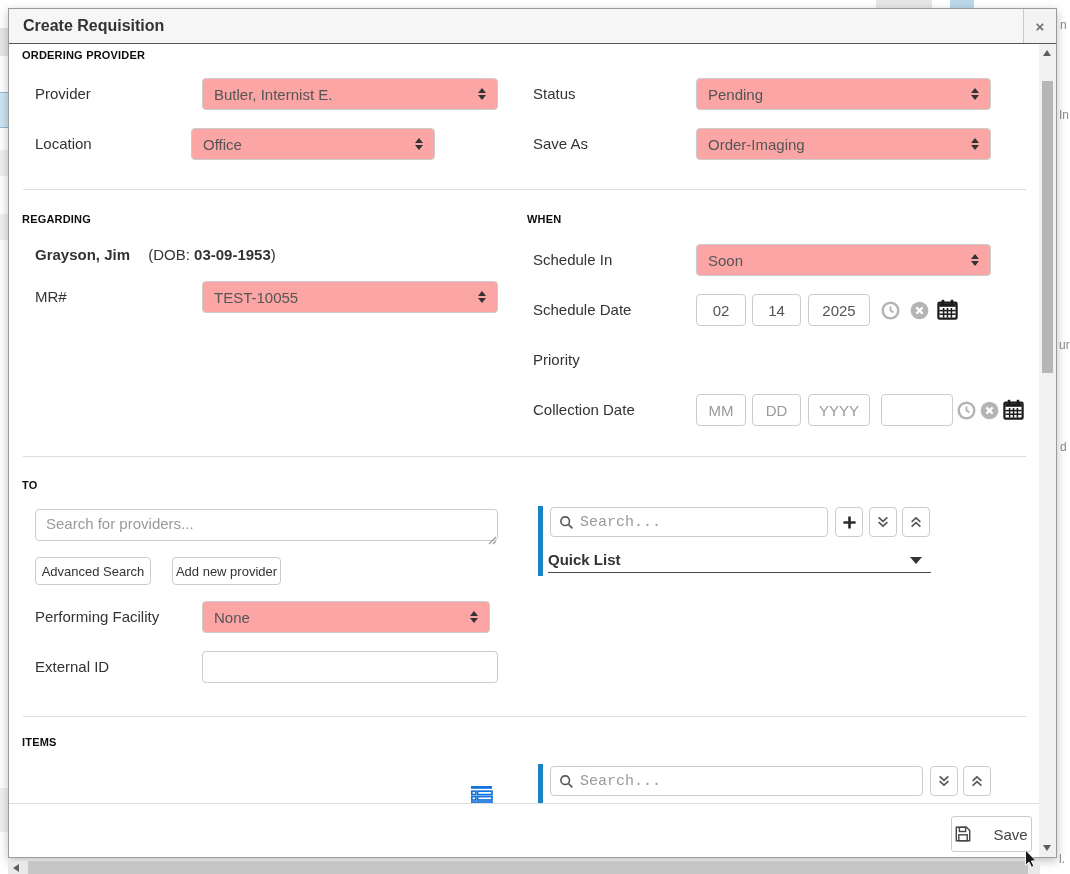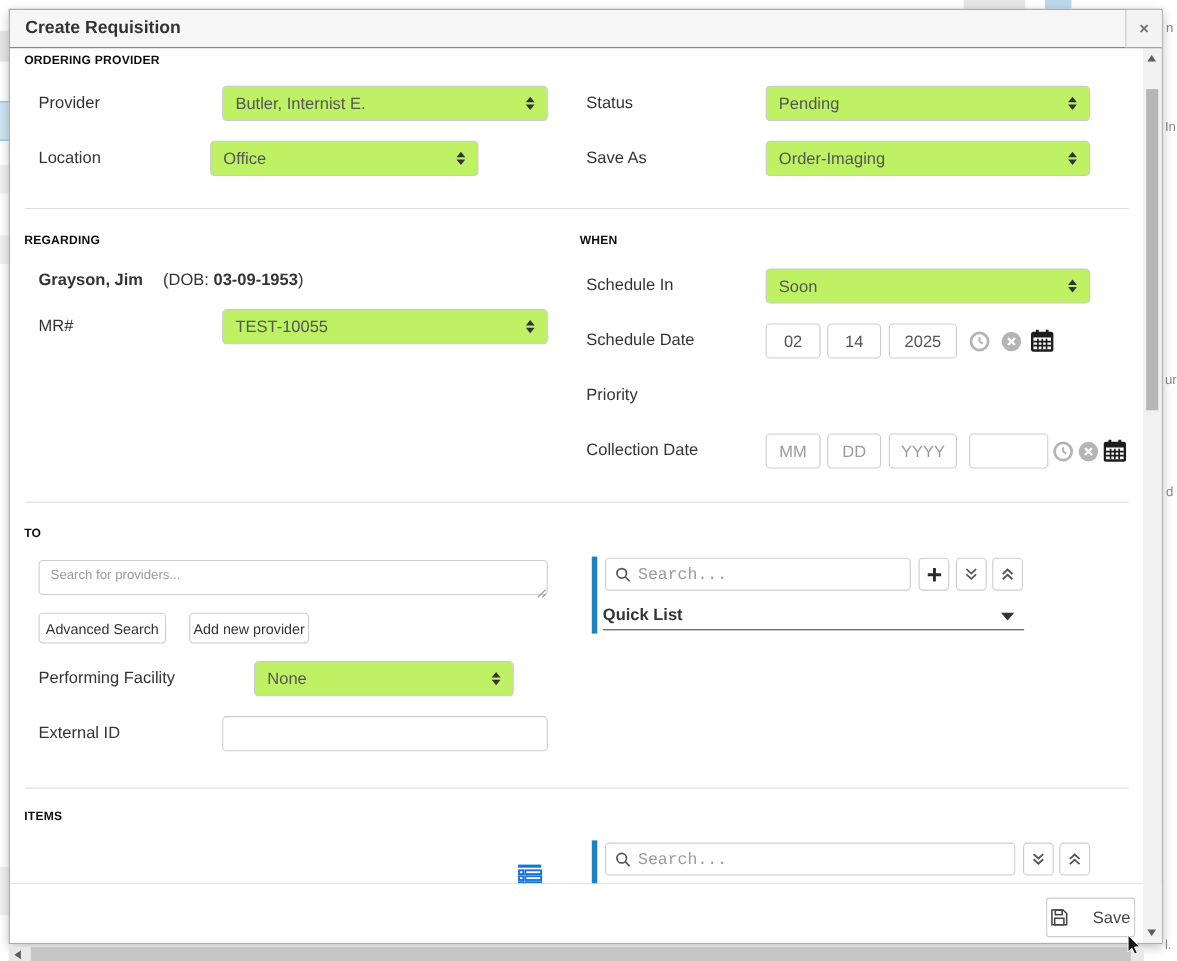--- a/index.html
+++ b/index.html
@@ -39,41 +39,41 @@
     overflow:hidden; background:#fff; border-bottom:1px solid #ddd;
   }
   .modal-footer { position:absolute; left:0; top:795px; width:1047px; height:53px; background:#fff; }
 
   .hdg { position:absolute; font-size:11px; font-weight:bold; color:#0d0d0d; letter-spacing:.2px; }
   .lbl { position:absolute; font-size:15px; color:#333; white-space:nowrap; }
   .divider { position:absolute; left:14px; width:1003px; height:1px; background:#ddd; }
 
   
   .sel {
-    position:absolute; height:32px; background:#bef264; border:1px solid #ccc;
+    position:absolute; height:32px; background:#fca5a5; border:1px solid #ccc;
     border-radius:4px; display:flex; align-items:center;
     padding:0 28px 0 11px; font-size:15px; color:#555; cursor:pointer;
   }
   .dual-caret { position:absolute; right:11px; top:50%; transform:translateY(-50%);
     display:flex; flex-direction:column; align-items:center; }
   .dual-caret i { display:block; width:0; height:0; border-left:4px solid transparent; border-right:4px solid transparent; }
   .dual-caret .up { border-bottom:5px solid #333; margin-bottom:2px; }
   .dual-caret .dn { border-top:5px solid #333; }
 
   .inp {
     position:absolute; height:32px; background:#fff; border:1px solid #ccc;
     border-radius:4px; font-size:15px; color:#555; padding:0 8px;
     font-family:"Liberation Sans", sans-serif;
   }
   .inp::placeholder, .ta::placeholder, .searchbox input::placeholder { color:#9a9a9a; opacity:1; }
   .datein { text-align:center; padding:0 2px; }
 
   .ta {
     position:absolute; background:#fff; border:1px solid #ccc; border-radius:4px;
-    font-size:12px; color:#555; padding:5px 10px; resize:none; overflow:hidden;
+    font-size:15px; color:#555; padding:5px 10px; resize:none; overflow:hidden;
     font-family:"Liberation Sans", sans-serif;
   }
   .grip { position:absolute; pointer-events:none; }
 
   .wbtn {
     position:absolute; height:28px; background:#fff; border:1px solid #ccc;
     border-radius:4px; font-size:13px; color:#333; display:flex;
     align-items:center; justify-content:center; cursor:pointer; white-space:nowrap;
   }
 
@@ -288,21 +288,21 @@
       </span>
 
       <div class="wbtn" style="left:26px; top:513px; width:116px;">
         <span>Advanced Search</span>
       </div>
       <div class="wbtn" style="left:163px; top:513px; width:109px;">
         <span>Add new provider</span>
       </div>
 
       <div class="lbl" style="left:26px; top:564px;">Performing Facility</div>
-      <div class="sel" style="left:193px; top:557px; width:236px;margin-left:29px;">
+      <div class="sel" style="left:193px; top:557px; width:288px;">
         <span>None</span>
         <span class="dual-caret">
             <i class="up"></i>
             <i class="dn"></i>
           </span>
       </div>
 
       <div class="lbl" style="left:26px; top:614px;">External ID</div>
       <input class="inp" style="left: 193px; top: 607px; width: 296px;">
 

